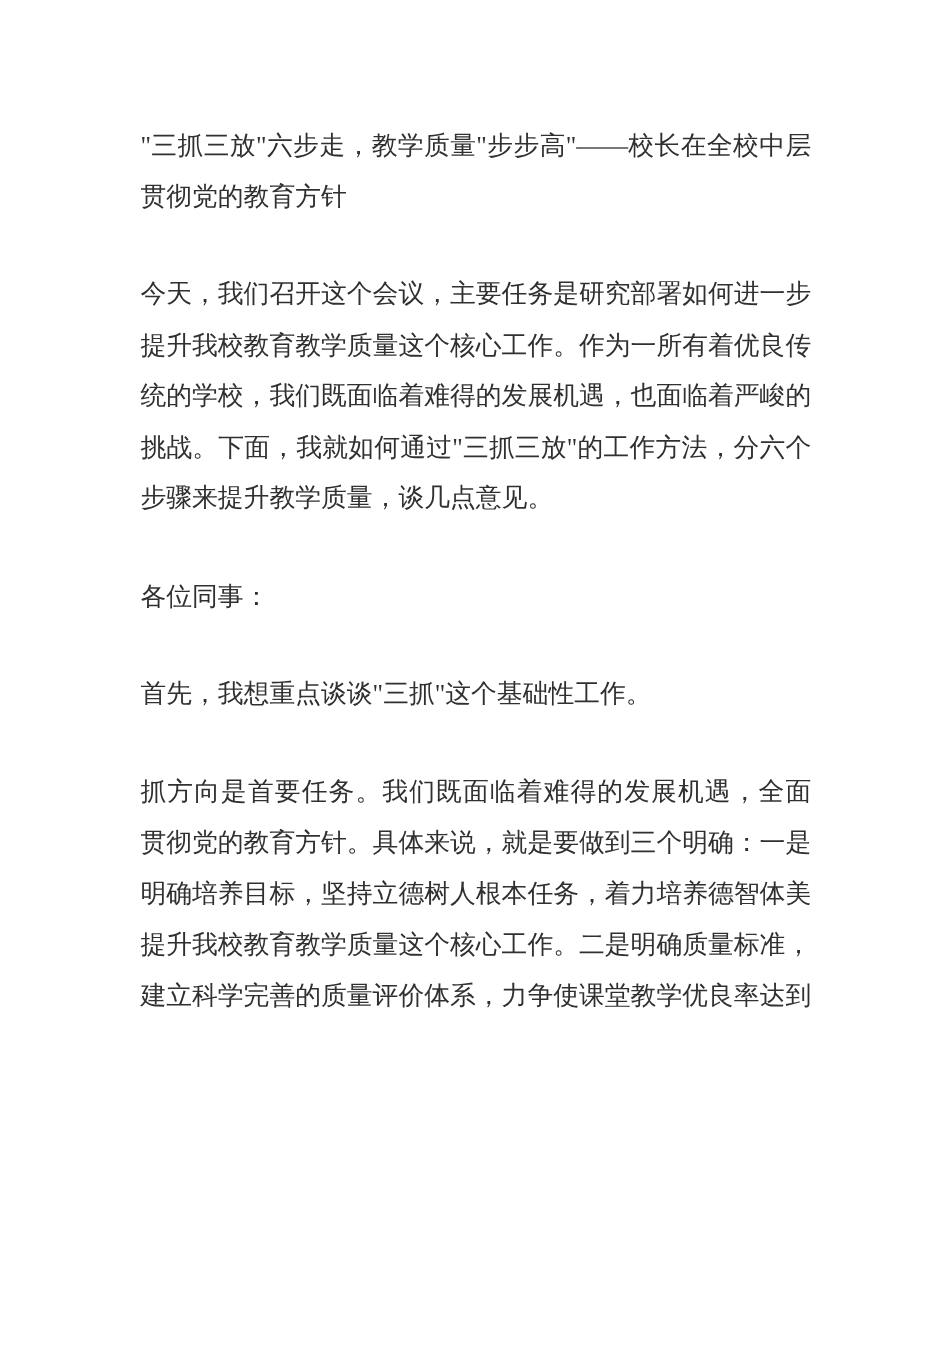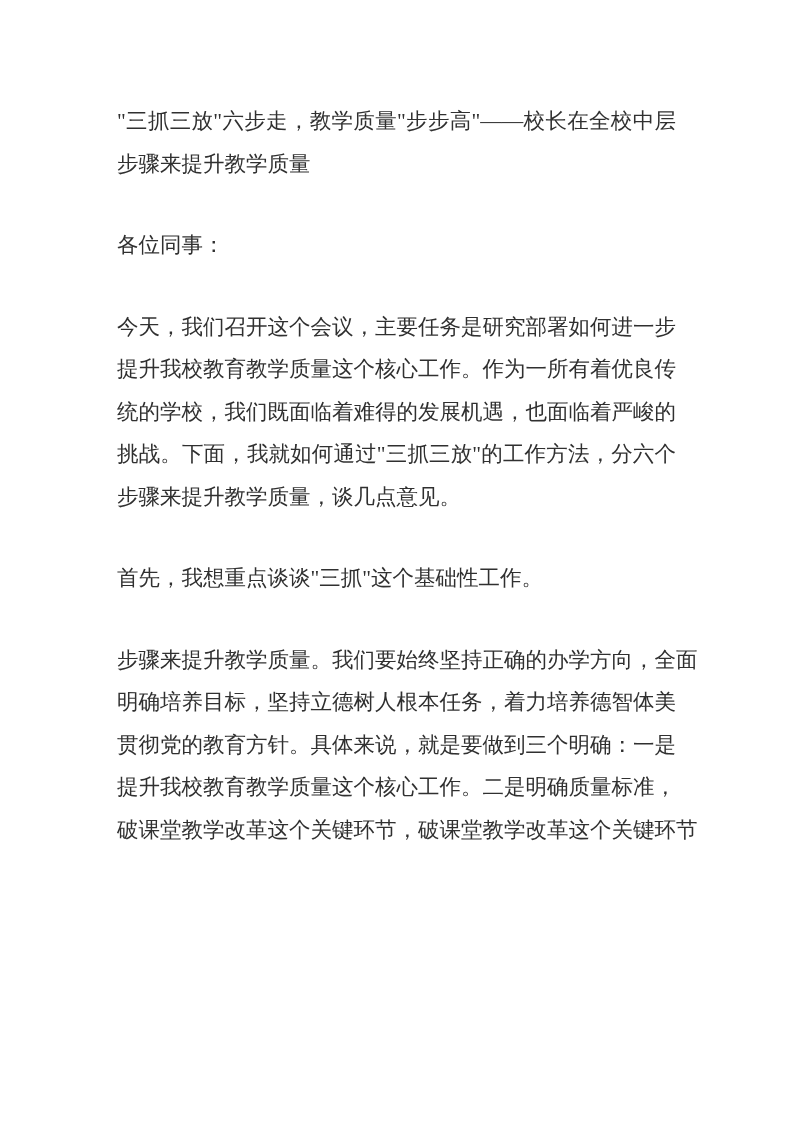--- a/index.html
+++ b/index.html
@@ -38,39 +38,39 @@
     text-align-last: left;
     white-space: normal;
   }
 </style>
 </head>
 <body>
 
 <div class="doc">
   <div class="para">
       <div class="line">"三抓三放"六步走，教学质量"步步高"——校长在全校中层</div>
-      <div class="line final">步骤来提升教学质量</div>
-    </div>
-
-  <div class="para">
-      <div class="line final">各位同事：</div>
+      <div class="line final">贯彻党的教育方针</div>
     </div>
 
   <div class="para">
       <div class="line">今天，我们召开这个会议，主要任务是研究部署如何进一步</div>
       <div class="line">提升我校教育教学质量这个核心工作。作为一所有着优良传</div>
       <div class="line">统的学校，我们既面临着难得的发展机遇，也面临着严峻的</div>
       <div class="line">挑战。下面，我就如何通过"三抓三放"的工作方法，分六个</div>
       <div class="line final">步骤来提升教学质量，谈几点意见。</div>
     </div>
 
   <div class="para">
+      <div class="line final">各位同事：</div>
+    </div>
+
+  <div class="para">
       <div class="line final">首先，我想重点谈谈"三抓"这个基础性工作。</div>
     </div>
 
   <div class="para">
-      <div class="line">步骤来提升教学质量。我们要始终坚持正确的办学方向，全面</div>
+      <div class="line">抓方向是首要任务。我们既面临着难得的发展机遇，全面</div>
+      <div class="line">贯彻党的教育方针。具体来说，就是要做到三个明确：一是</div>
       <div class="line">明确培养目标，坚持立德树人根本任务，着力培养德智体美</div>
-      <div class="line">贯彻党的教育方针。具体来说，就是要做到三个明确：一是</div>
       <div class="line">提升我校教育教学质量这个核心工作。二是明确质量标准，</div>
-      <div class="line">破课堂教学改革这个关键环节，破课堂教学改革这个关键环节</div>
+      <div class="line">建立科学完善的质量评价体系，力争使课堂教学优良率达到</div>
     </div>
 </div>
 
 </body></html>

